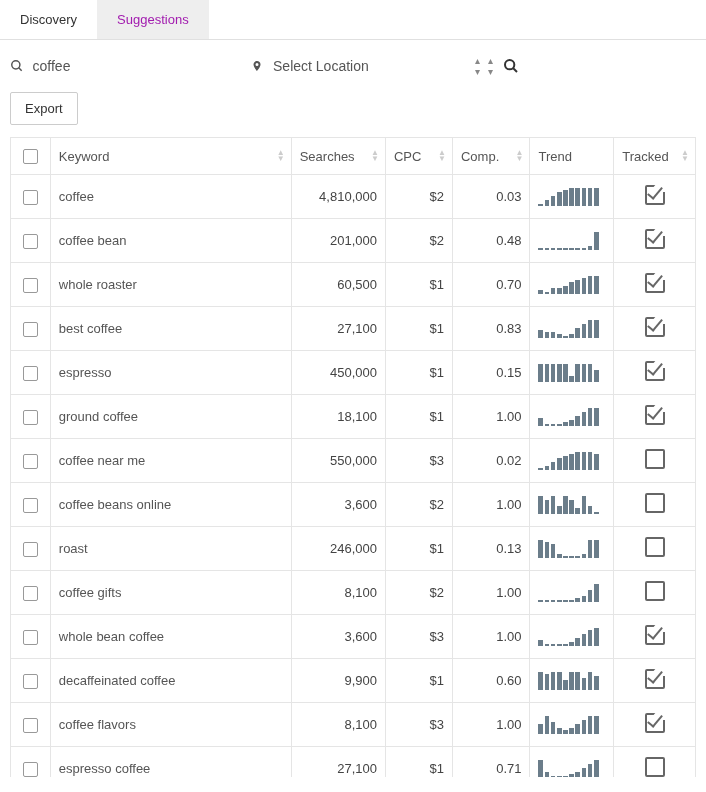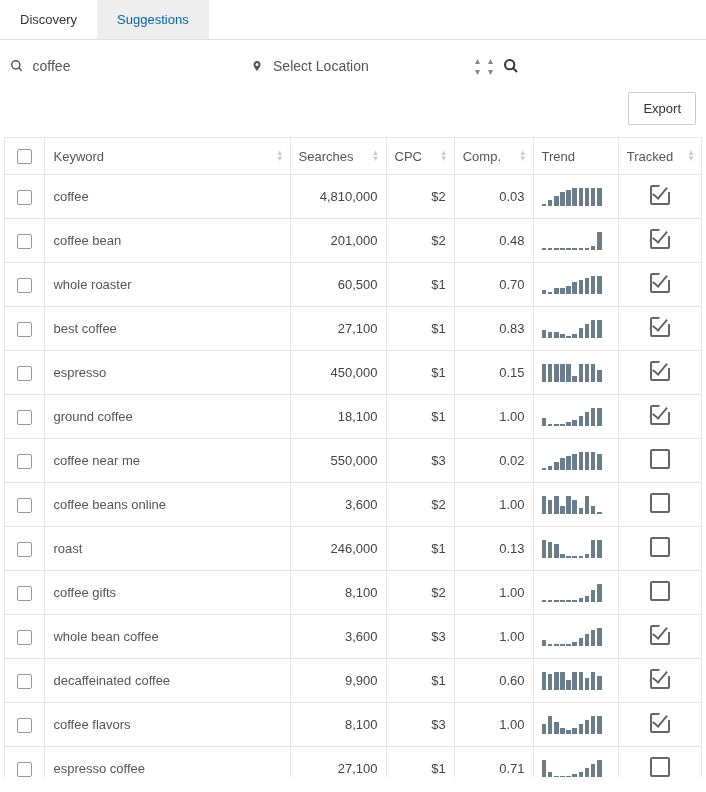--- a/index.html
+++ b/index.html
@@ -1,29 +1,29 @@
 <!DOCTYPE html>
 <html><head>
 <meta charset="utf-8">
 <style>
   * { box-sizing: border-box; margin: 0; padding: 0; }
   body { font-family: -apple-system, BlinkMacSystemFont, "Segoe UI", Arial, sans-serif; font-size: 13px; color: #333; background: #fff; width: 706px; }
   .tabs { display: flex; border-bottom: 1px solid #e0e0e0; }
-  .tab { padding: 12px 20px; color: #0369a1; cursor: pointer; }
+  .tab { padding: 12px 20px; color: #a21caf; cursor: pointer; }
   .tab.active { color: #333; background: #fff; }
   .tab.inactive { background: #eee; }
   .filters { display: flex; align-items: center; padding: 14px 10px 14px 10px; gap: 8px; }
   .filter-group { display: flex; align-items: center; gap: 6px; flex: 1; position: relative; }
   .filter-group .icon { color: #555; width: 16px; display: inline-flex; justify-content: center; }
   .search-input { border: none; outline: none; font-size: 14px; color: #555; width: 100%; padding: 4px 2px; }
   .select-text { flex: 1; font-size: 14px; color: #555; padding: 4px 2px; }
   .caret { color: #888; font-size: 10px; }
-  .actions { display: flex; justify-content: flex-end; padding: 0 10px 12px 10px; gap: 24px; }
+  .actions { display: flex; padding: 0 10px 12px 10px; gap: 24px; }
   .btn { border: 1px solid #ccc; background: #fff; padding: 8px 14px; font-size: 13px; color: #333; cursor: pointer; border-radius: 2px; }
-  .table-wrap { padding: 0 4px; overflow: hidden; height: 640px; }
+  .table-wrap { padding: 0 10px; overflow: hidden; height: 640px; }
   table { border-collapse: collapse; width: 100%; table-layout: fixed; }
   th, td { border: 1px solid #e5e5e5; padding: 10px 8px; text-align: left; font-weight: normal; }
   th { color: #555; background: #fff; position: relative; font-size: 13px; }
   th .sort { position: absolute; right: 6px; top: 50%; transform: translateY(-50%); color: #ccc; font-size: 8px; line-height: 6px; }
   td.num { text-align: right; color: #444; }
   td.keyword { color: #555; }
   .cb { width: 15px; height: 15px; border: 1.5px solid #999; border-radius: 2px; display: inline-block; vertical-align: middle; cursor: pointer; }
   .tracked-cell { text-align: center; }
   .tracked-box { width: 20px; height: 20px; border: 2px solid #666; border-radius: 2px; display: inline-flex; align-items: center; justify-content: center; cursor: pointer; position: relative; }
   .tracked-box.checked::after { content: ""; position: absolute; left: 4px; top: -3px; width: 6px; height: 13px; border-right: 2.4px solid #666; border-bottom: 2.4px solid #666; transform: rotate(40deg); background: #fff; }

